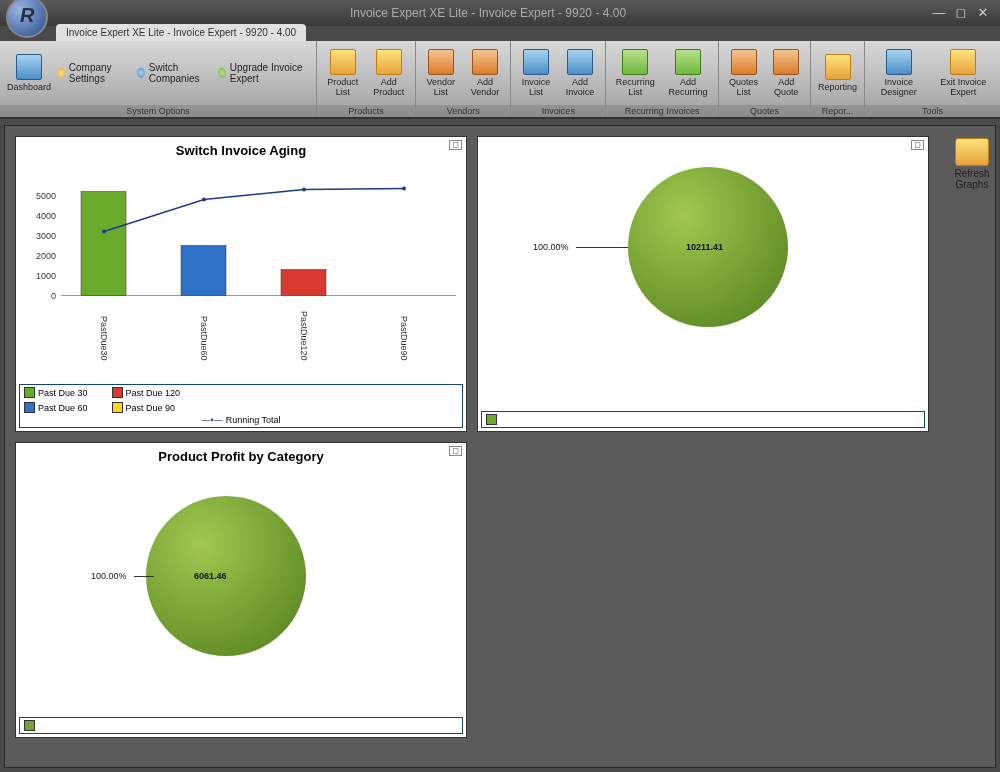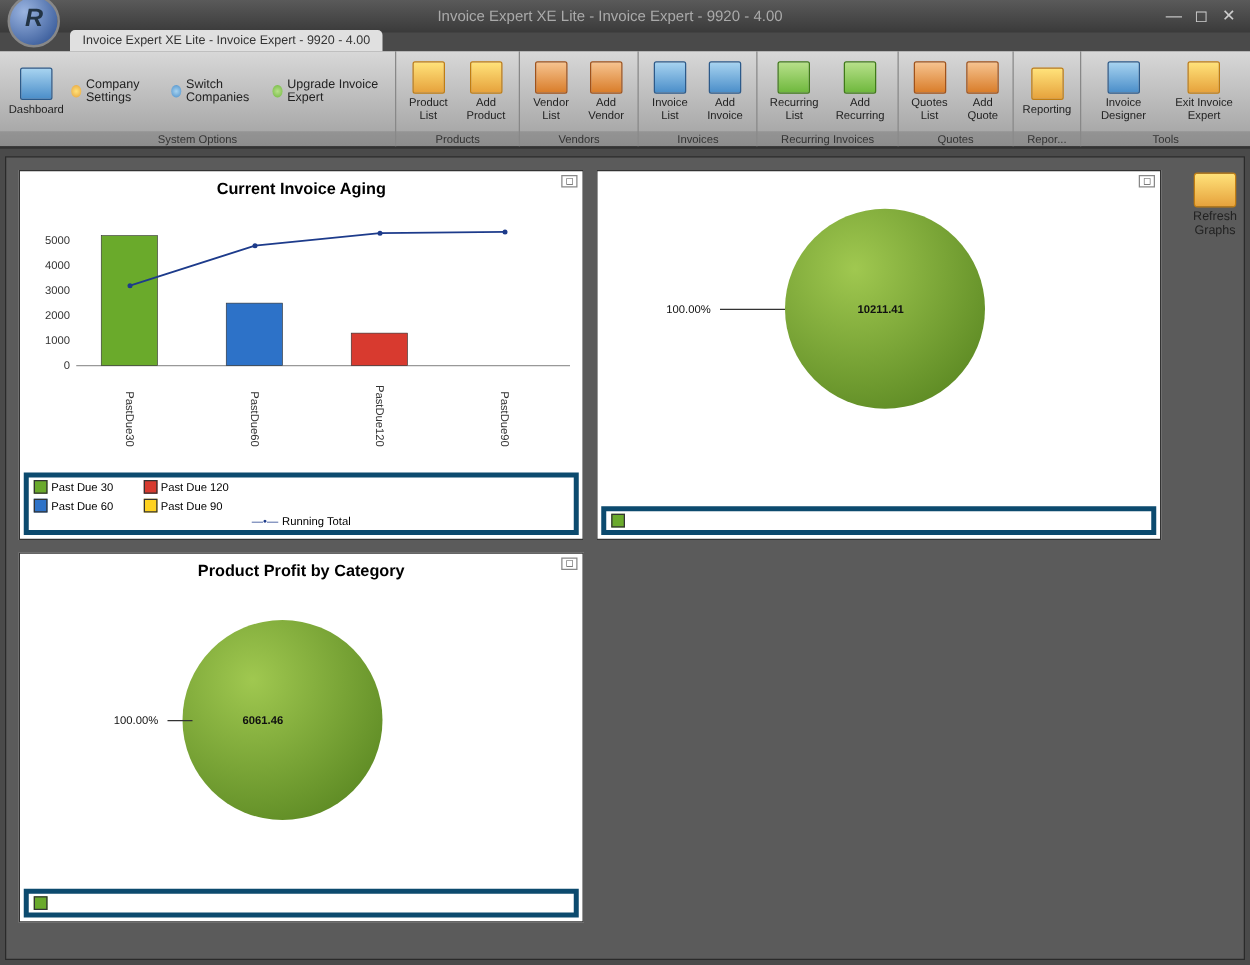--- a/index.html
+++ b/index.html
@@ -28,21 +28,21 @@
 .dot.y { background: radial-gradient(circle,#ffe27a,#e6a23c); }
 .dot.b { background: radial-gradient(circle,#a7d3f0,#4b8ec9); }
 .dot.g { background: radial-gradient(circle,#b7e08a,#6fb83d); }
 
 .content { position: absolute; top: 125px; left: 4px; right: 4px; bottom: 4px; background: #5b5b5b; border: 1px solid #2a2a2a; padding: 10px; display: grid; grid-template-columns: 452px 452px 1fr; grid-template-rows: 296px 296px; gap: 10px; align-content: start; }
 
 .panel { background: #fff; border: 1px solid #333; position: relative; display: flex; flex-direction: column; }
 .panel .pmax { position: absolute; right: 4px; top: 3px; font-size: 8px; color: #555; border: 1px solid #888; padding: 0 2px; line-height: 8px; }
 .panel h2 { font-size: 13px; font-weight: bold; text-align: center; padding: 6px 0 2px; }
 .chart { flex: 1; position: relative; }
-.legend { border: 4px solid #0c4a6e; margin: 3px; padding: 2px 4px; font-size: 9px; display: flex; flex-wrap: wrap; gap: 2px 24px; align-items: center; }
+.legend { border: 1px solid #0c4a6e; margin: 3px; padding: 2px 4px; font-size: 9px; display: flex; flex-wrap: wrap; gap: 2px 24px; align-items: center; }
 .lg { display: flex; align-items: center; gap: 3px; }
 .sw { width: 11px; height: 11px; border: 1px solid #333; }
 
 .side { grid-column: 3; grid-row: 1; }
 .refresh { width: 66px; text-align: center; font-size: 10px; color: #222; }
 .refresh .ico { width: 34px; height: 28px; margin: 2px auto; background: linear-gradient(#ffe27a,#e6a23c); border: 1px solid #c07d12; border-radius: 3px; }
 
 .axis text, .axlbl { font-size: 9px; fill: #333; }
 .bar { stroke: #333; stroke-width: 0.5; }
 .vlbl { font-size: 9px; fill: #333; writing-mode: vertical-rl; }
@@ -146,21 +146,21 @@
       <div class="rbtn"><div class="ico"></div><span>Exit Invoice Expert</span></div>
     </div>
     <div class="group-label">Tools</div>
   </div>
 </div>
 
 <div class="content">
 
   <div class="panel">
     <div class="pmax">◻</div>
-    <h2>Current Invoice Aging</h2>
+    <h2>Switch Invoice Aging</h2>
     <div class="chart">
       <svg width="100%" height="100%" viewBox="0 0 450 200">
 
         <g class="axis">
           <text x="40" y="128" text-anchor="end">0</text>
           <text x="40" y="108" text-anchor="end">1000</text>
           <text x="40" y="88" text-anchor="end">2000</text>
           <text x="40" y="68" text-anchor="end">3000</text>
           <text x="40" y="48" text-anchor="end">4000</text>
           <text x="40" y="28" text-anchor="end">5000</text>

